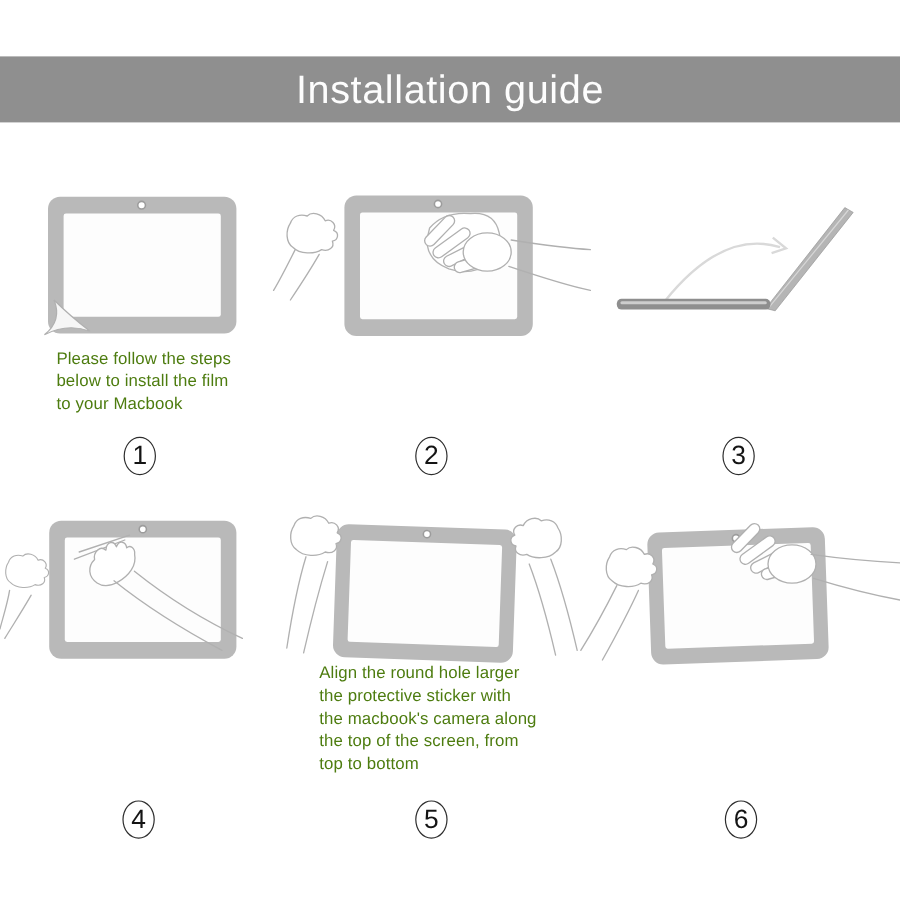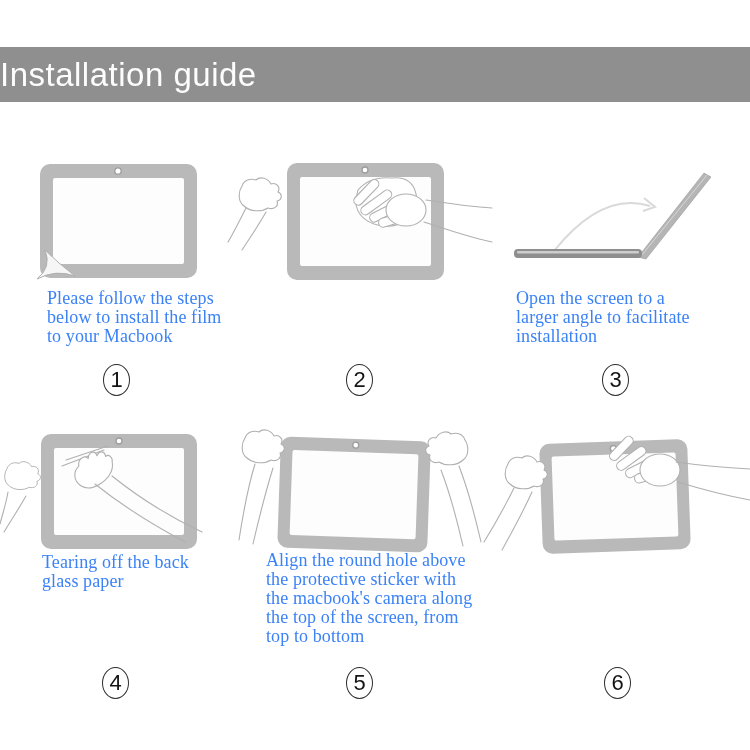--- a/index.html
+++ b/index.html
@@ -3,25 +3,25 @@
 <meta charset="utf-8">
 <style>
   html,body{margin:0;padding:0;background:#ffffff;}
   #canvas{
     position:relative;width:750px;height:750px;background:#ffffff;overflow:hidden;
     font-family:"Liberation Sans",sans-serif;
   }
   .banner{
     position:absolute;left:0;top:47px;width:750px;height:55px;
     background:#8f8f8f;color:#fdfdfd;
-    font-size:33px;line-height:55px;text-align:left;letter-spacing:0.5px;
+    font-size:33px;line-height:55px;text-align:center;letter-spacing:0.5px;
   }
   .caption{
     position:absolute;white-space:pre-line;
-    font-size:18px;line-height:19px;color:#3b82f6;letter-spacing:0.1px;font-family:Liberation Serif, serif;
+    font-size:14px;line-height:19px;color:#4d7c0f;letter-spacing:0.1px;
   }
   .num-circle{
     position:absolute;width:27px;height:32px;
     border:1.6px solid #2d2d2d;border-radius:50%;
     display:flex;align-items:center;justify-content:center;
     font-size:22px;color:#141414;box-sizing:border-box;
   }
   svg{position:absolute;overflow:visible;}
   .ln{fill:none;stroke:#b0b0b0;stroke-width:1.1;stroke-linecap:round;}
   .hand{fill:#ffffff;stroke:#b0b0b0;stroke-width:1.1;stroke-linejoin:round;}
@@ -124,26 +124,21 @@
     <g>
       <path class="hand" transform="translate(14,28)" d="M6,10 C2,16 2,26 8,30 C14,36 26,36 32,32 C38,34 43,30 41,25 C46,24 47,18 42,16 C45,11 40,6 35,8 C32,2 24,0 20,4 C14,2 8,4 6,10 Z"></path>
       <path class="ln" d="M26,62 C16,82 6,100 -4,116"></path>
       <path class="ln" d="M44,66 C34,88 24,106 14,124"></path>
     </g>
   </svg>
 
   <div class="caption" style="left:47px;top:289px;width:178px">Please follow the steps
 below to install the film
 to your Macbook</div>
-  <div class="caption" style="left:516px;top:289px;width:190px">Open the screen to a
-larger angle to facilitate
-installation</div>
-  <div class="caption" style="left:42px;top:553px;width:180px">Tearing off the back
-glass paper</div>
-  <div class="caption" style="left:266px;top:551px;width:215px">Align the round hole above
+  <div class="caption" style="left:266px;top:551px;width:215px">Align the round hole larger
 the protective sticker with
 the macbook's camera along
 the top of the screen, from
 top to bottom</div>
 
   <div class="num-circle" style="left:103px;top:364px">1</div>
   <div class="num-circle" style="left:346px;top:364px">2</div>
   <div class="num-circle" style="left:602px;top:364px">3</div>
   <div class="num-circle" style="left:102px;top:667px">4</div>
   <div class="num-circle" style="left:346px;top:667px">5</div>

